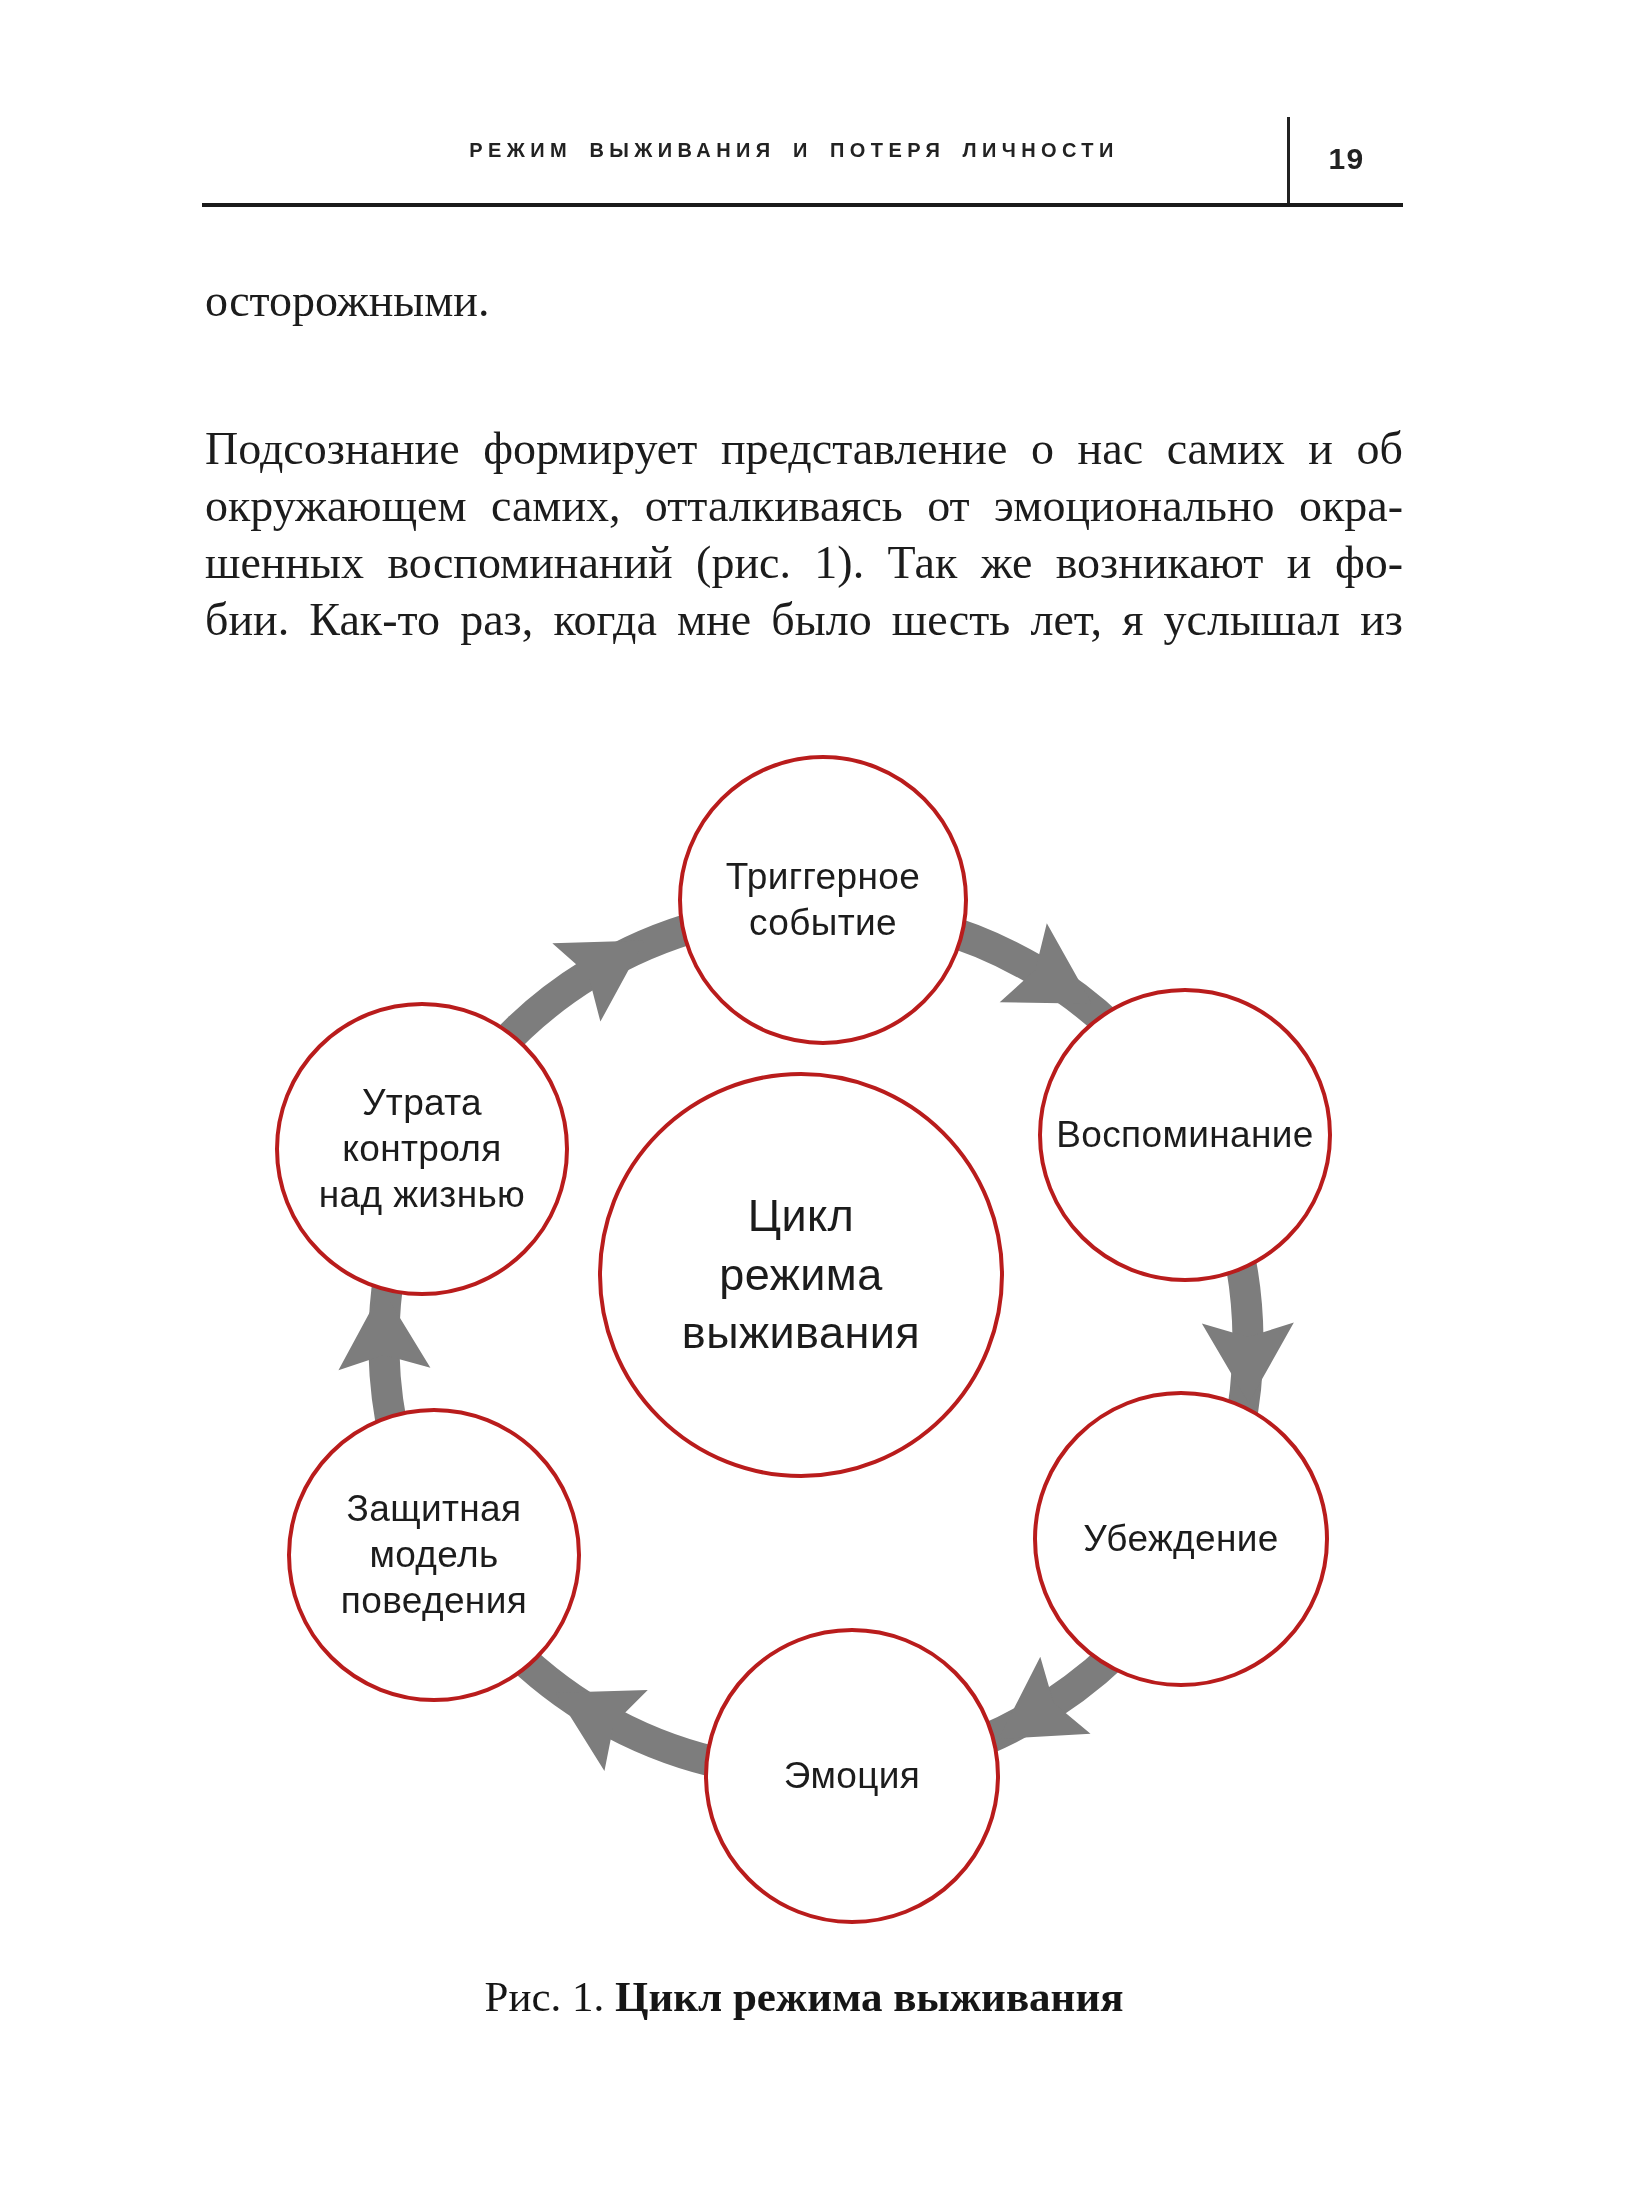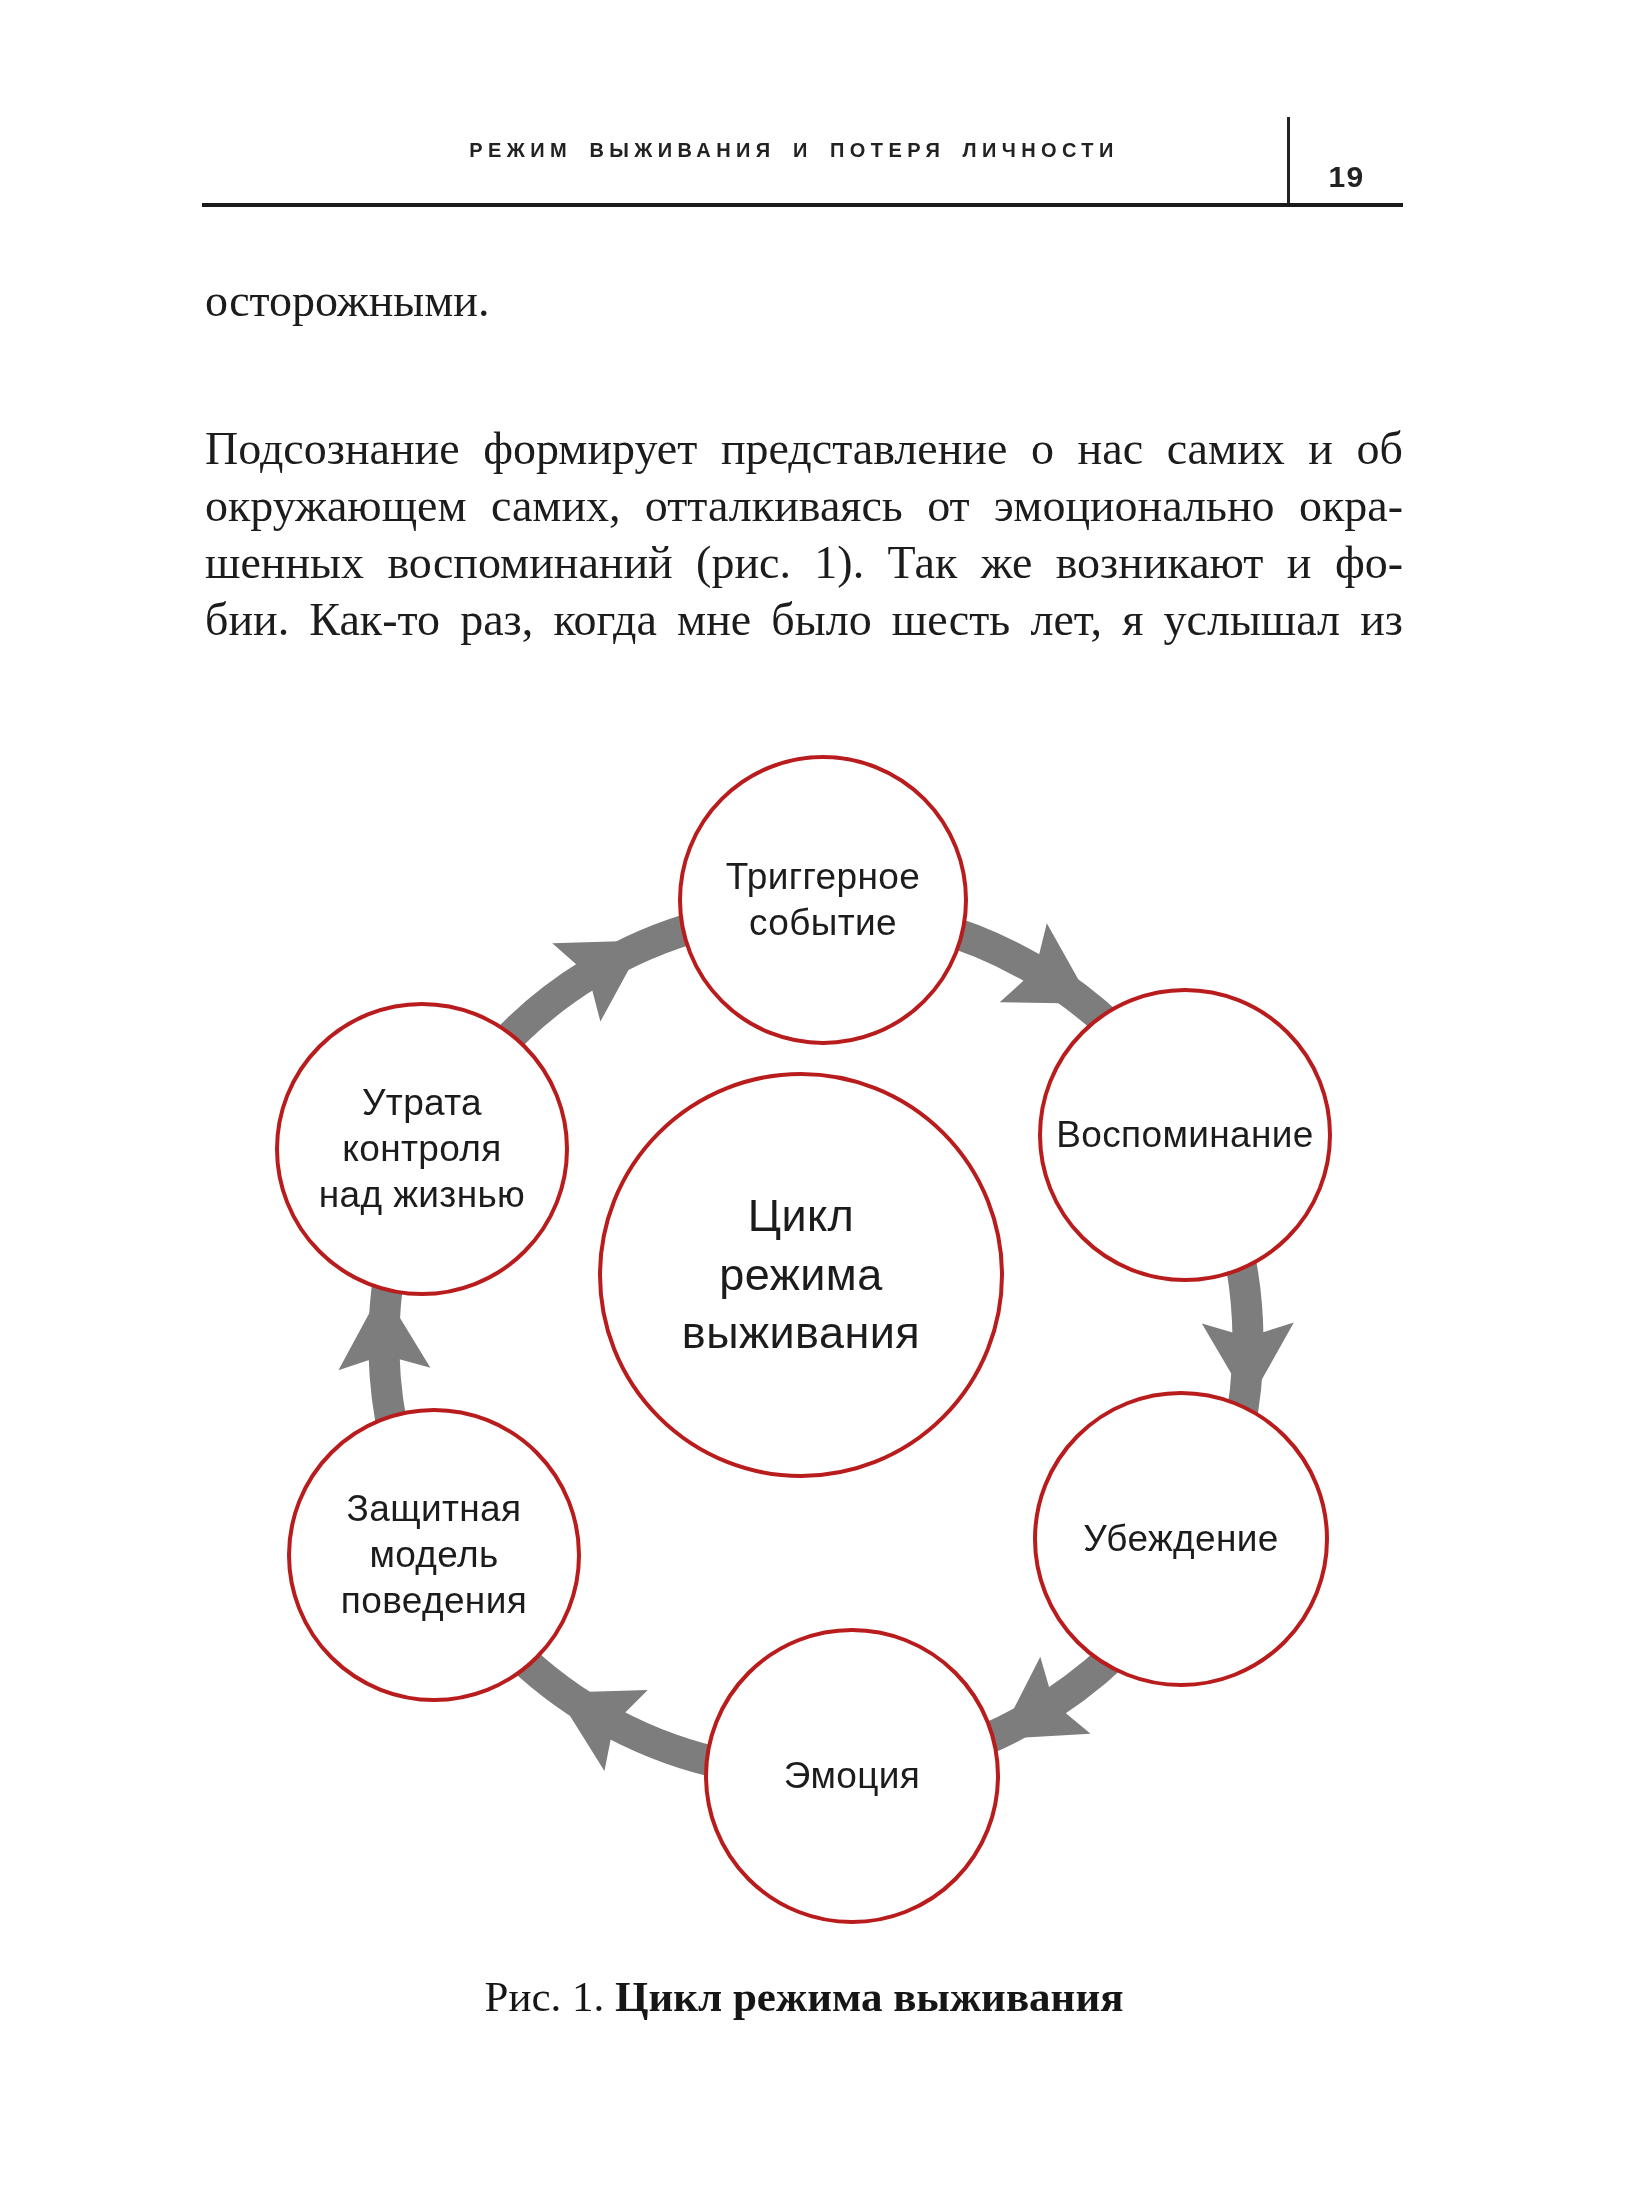--- a/index.html
+++ b/index.html
@@ -18,21 +18,21 @@
     font-family:"Liberation Sans", sans-serif;
     font-weight:bold;font-size:20px;line-height:1.2;
     letter-spacing:0.27em;word-spacing:0.32em;
     color:#222;white-space:nowrap;
   }
   .head-divider{
     position:absolute;left:1287px;top:117px;width:3px;height:89px;
     background:#222;
   }
   .page-number{
-    position:absolute;left:1290px;top:160px;width:113px;
+    position:absolute;left:1290px;top:142px;width:113px;
     text-align:center;
     font-family:"Liberation Sans", sans-serif;
     font-weight:600;font-size:30px;letter-spacing:0.04em;color:#222;
   }
   .head-rule{
     position:absolute;left:202px;top:203px;width:1201px;height:4px;
     background:#1a1a1a;
   }
   
   .textcol{position:absolute;left:205px;width:1198px;}

